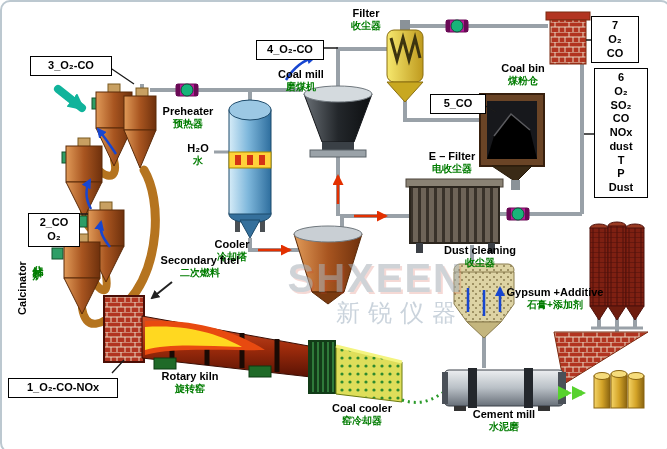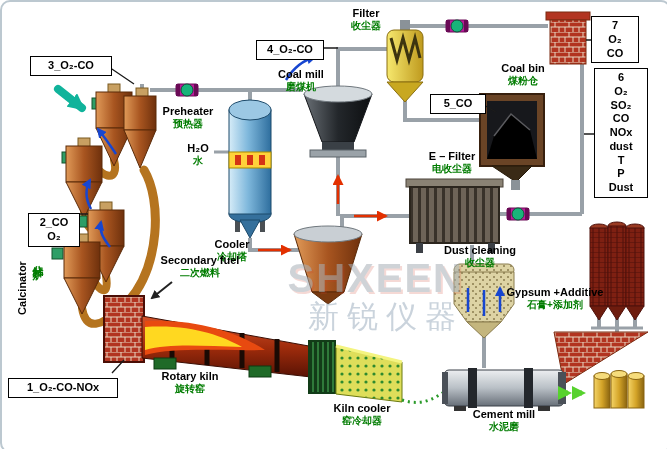--- a/index.html
+++ b/index.html
@@ -7,21 +7,21 @@
          border-radius:10px;overflow:hidden;font-family:"Liberation Sans",sans-serif}
   .stage > svg{position:absolute;left:0;top:0}
   .lbl{position:absolute;text-align:center;line-height:1.18;pointer-events:none}
   .lbl .en{font-weight:700;font-size:11px;color:#000;white-space:nowrap}
   .lbl .zh{font-weight:700;font-size:10px;color:#007c00;white-space:nowrap}
   .mbox{position:absolute;background:#fff;border:1.6px solid #000;color:#000;font-weight:700;
         font-size:11px;text-align:center;padding:2px 3px;line-height:1.25;white-space:nowrap;z-index:5}
   .wm{position:absolute;left:250px;top:256px;width:212px;text-align:right;pointer-events:none;opacity:.55;z-index:2}
   .wm .brand{font-size:40px;font-weight:800;letter-spacing:2px;color:#a8b0b8;
              text-shadow:2px 2px 0 rgba(205,60,40,.35);line-height:1}
-  .wm .cn{font-size:31px;letter-spacing:8px;color:#9fb0c0;margin-top:3px;line-height:1}
+  .wm .cn{font-size:24px;letter-spacing:8px;color:#9fb0c0;margin-top:3px;line-height:1}
   .lbl,.cal-en,.cal-zh{z-index:4}
   .cal-en{position:absolute;left:-16px;top:280px;width:72px;text-align:center;
           transform:rotate(-90deg);font-weight:700;font-size:11px;color:#000}
   .cal-zh{position:absolute;left:28px;top:254px;writing-mode:vertical-rl;font-weight:700;
           font-size:11px;color:#007c00;letter-spacing:2px}
 </style>
 </head>
 <body>
 
 <div class="stage">
@@ -365,21 +365,21 @@
 </div>
 <div class="lbl" style="left:146px;top:252px;width:104px">
   <div class="en">Secondary fuel</div>
   <div class="zh">二次燃料</div>
 </div>
 <div class="lbl" style="left:146px;top:368px;width:84px">
   <div class="en">Rotary kiln</div>
   <div class="zh">旋转窑</div>
 </div>
 <div class="lbl" style="left:318px;top:400px;width:84px">
-  <div class="en">Kiln cooler</div>
+  <div class="en">Coal cooler</div>
   <div class="zh">窑冷却器</div>
 </div>
 <div class="lbl" style="left:456px;top:406px;width:92px">
   <div class="en">Cement mill</div>
   <div class="zh">水泥磨</div>
 </div>
 
 </div>
 
 </body></html>

